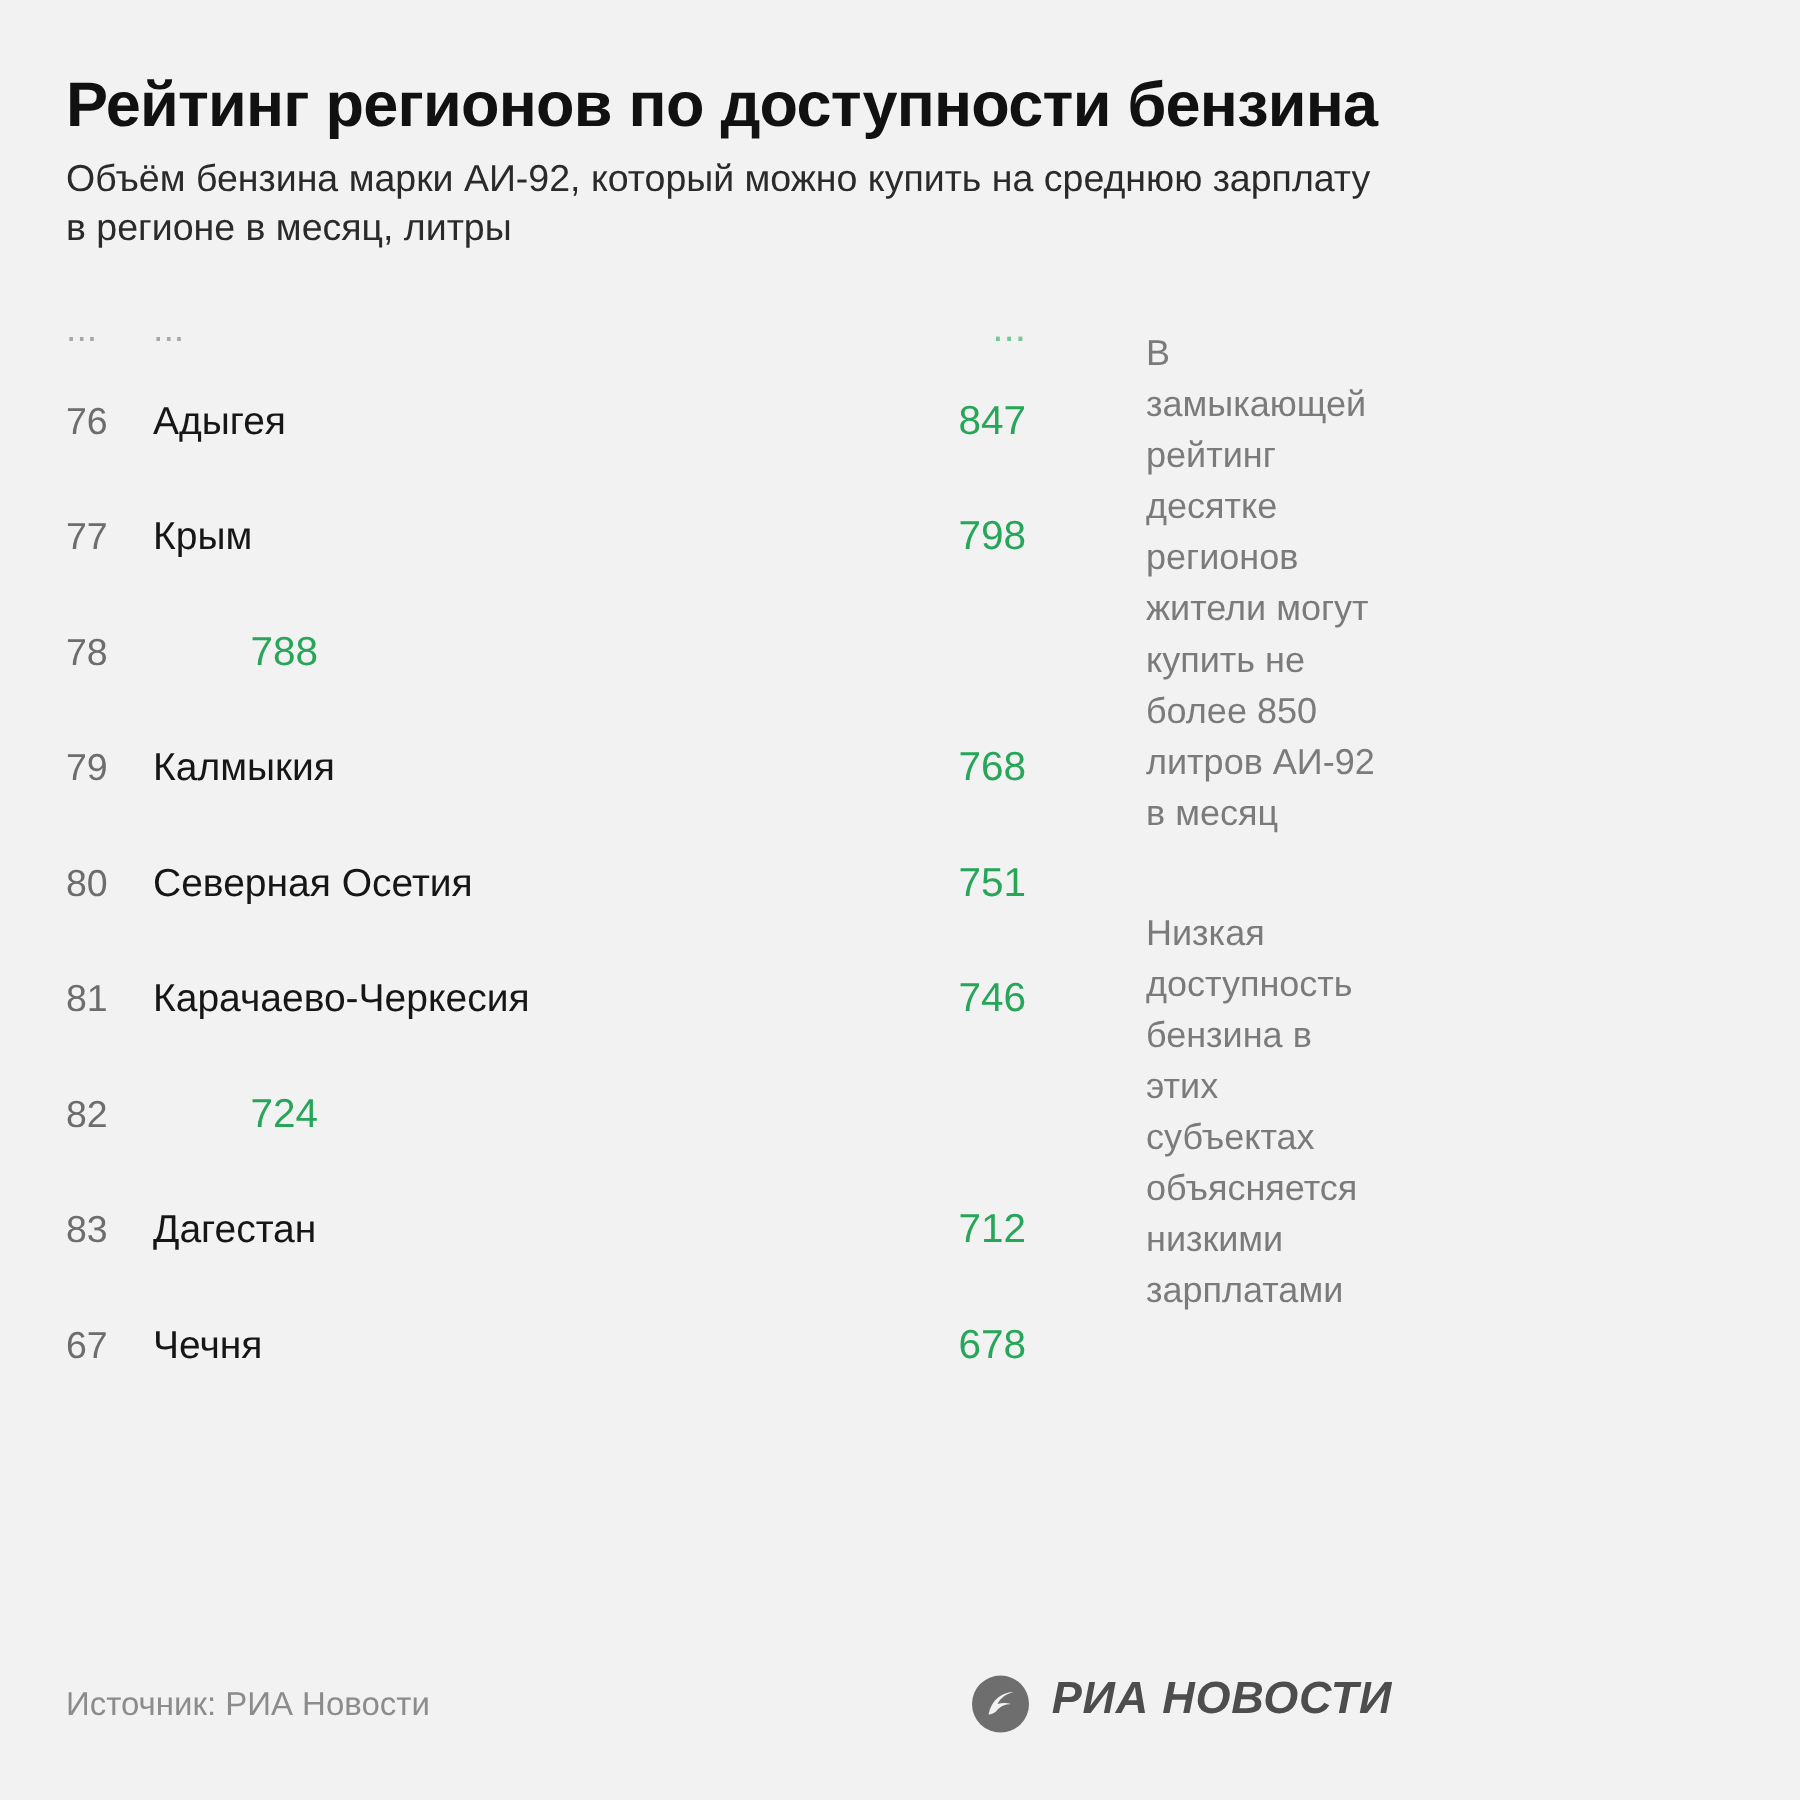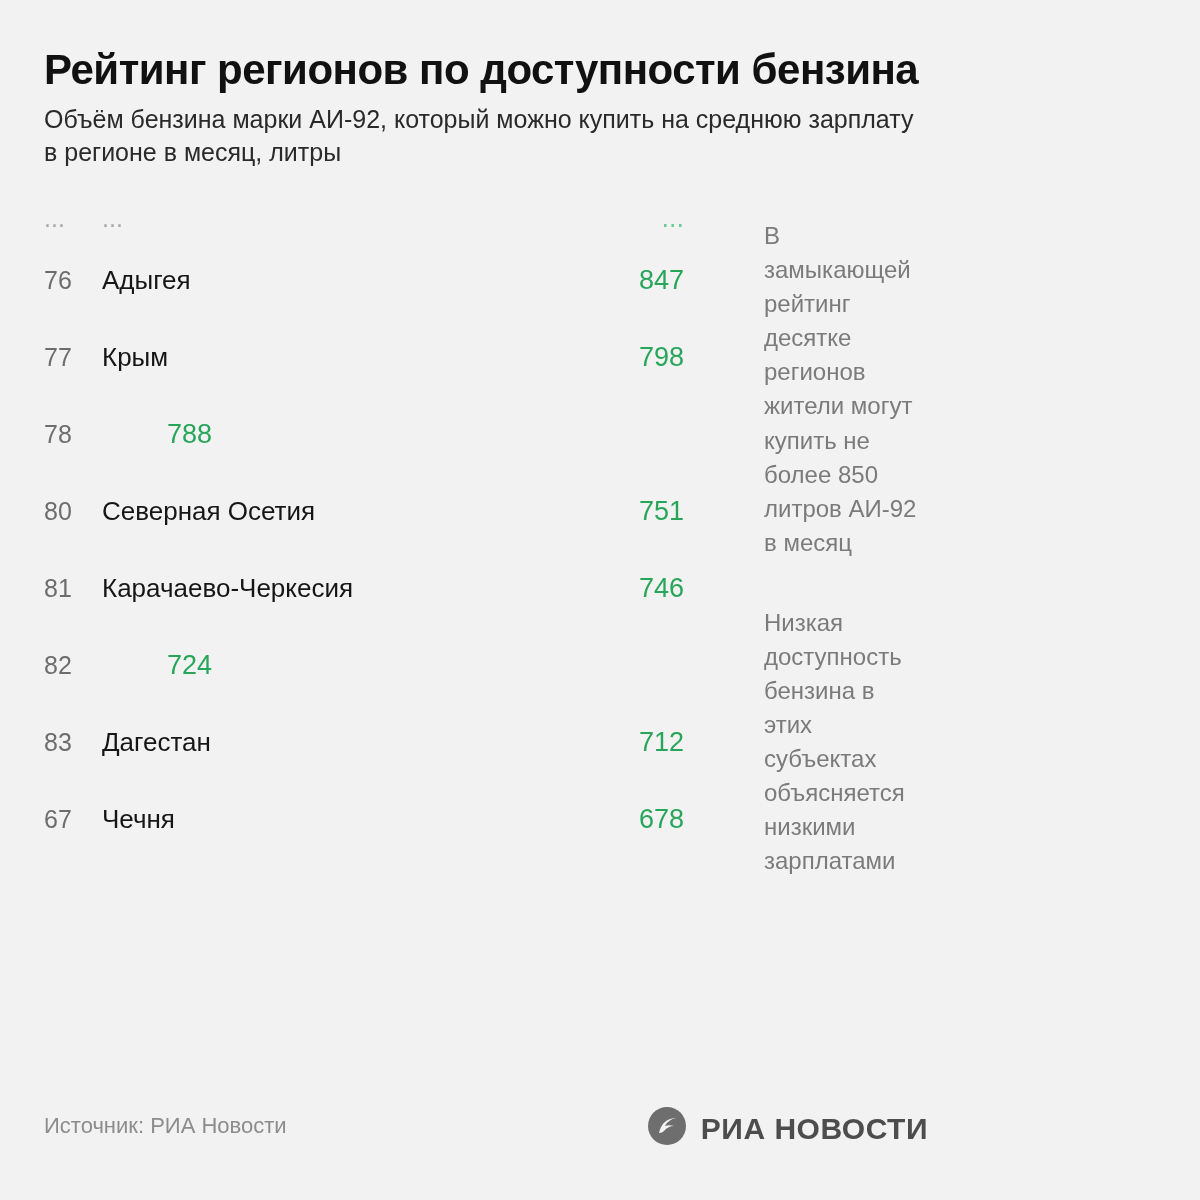--- a/index.html
+++ b/index.html
@@ -88,33 +88,34 @@
   .note {
     font-size: 24px;
     line-height: 1.42;
     color: #7b7b7b;
     margin-bottom: 46px;
   }
   .footer {
     position: absolute;
     left: 44px;
     right: 44px;
-    bottom: 54px;
+    bottom: 44px;
     display: flex;
     align-items: center;
     justify-content: space-between;
   }
   .source {
     font-size: 22px;
     color: #8c8c8c;
   }
   .brand {
     display: flex;
-    align-items: flex-end;
+    align-items: flex-start;
     gap: 14px;
+    font-style: italic;
   }
   .brand-mark {
     width: 40px;
     height: 40px;
     flex: 0 0 40px;
   }
   .brand-text {
     font-size: 30px;
     font-weight: bold;
     letter-spacing: 0.5px;
@@ -149,20 +150,25 @@
         <div class="rank">77</div>
         <div class="name">Крым</div>
         <div class="value">798</div>
       </div>
 
       <div class="row">
         <div class="rank">78</div>
         <div class="value">788</div>
       </div>
 
+      <div class="row">
+        <div class="rank">79</div>
+        <div class="name">Калмыкия</div>
+        <div class="value">768</div>
+      </div>
 
       <div class="row">
         <div class="rank">80</div>
         <div class="name">Северная Осетия</div>
         <div class="value">751</div>
       </div>
 
       <div class="row">
         <div class="rank">81</div>
         <div class="name">Карачаево-Черкесия</div>

